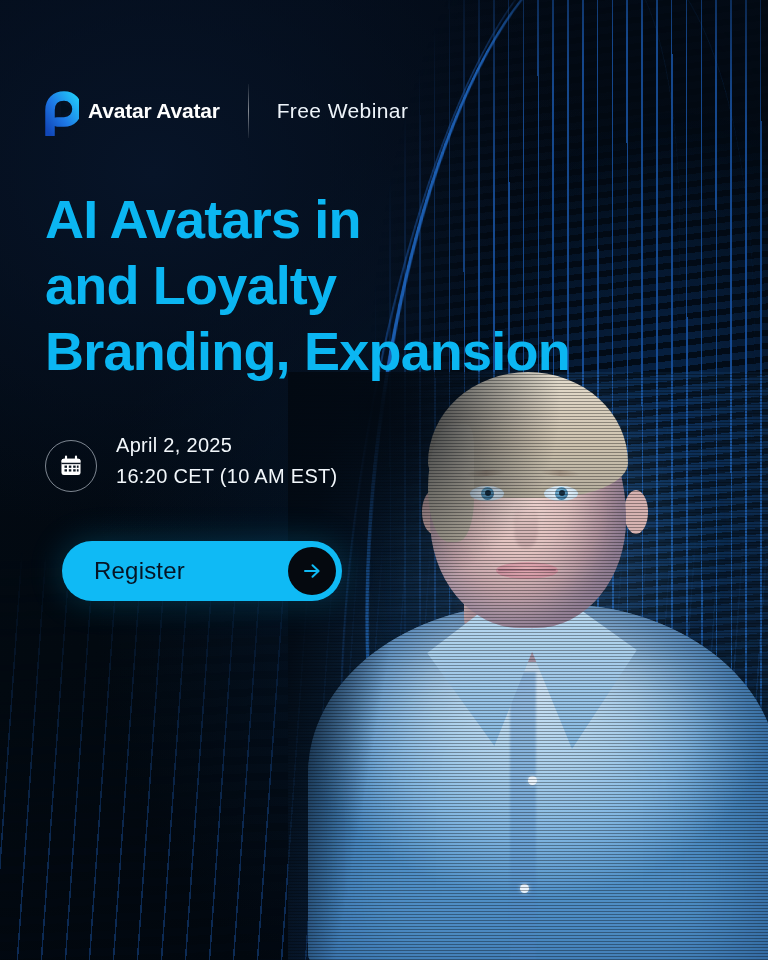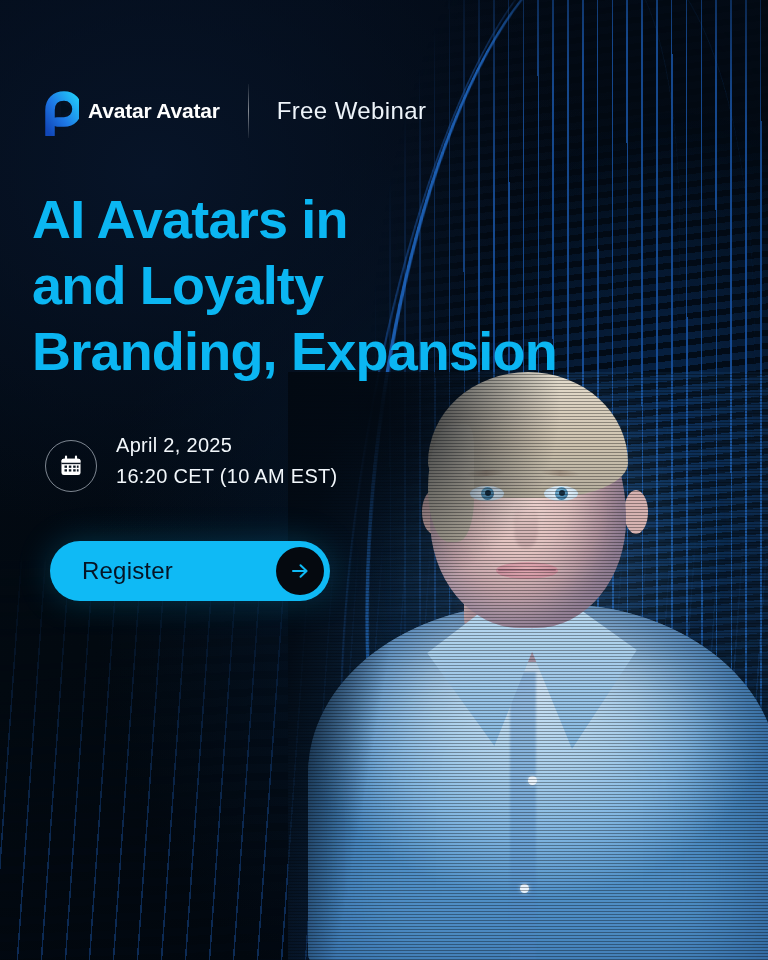--- a/index.html
+++ b/index.html
@@ -272,27 +272,27 @@
     line-height:22px;
     letter-spacing:-0.2px;
   }
   .divider {
     width:1px; height:54px;
     background:linear-gradient(180deg, rgba(255,255,255,0.05), rgba(255,255,255,0.5), rgba(255,255,255,0.05));
     margin:0 28px;
   }
   .kicker {
     color:#eef4fa;
-    font-size:24px;
+    font-size:21px;
     letter-spacing:0.4px;
     white-space:nowrap;
   }
 
   .headline {
-    position:absolute; left:32px; top:186px;
+    position:absolute; left:45px; top:186px;
     width:600px;
     color:#0bb6f2;
     font-weight:bold;
     font-size:54px;
     line-height:66px;
     letter-spacing:-0.8px;
   }
   .headline span { display:block; white-space:nowrap; }
 
   .datetime-row {
@@ -308,21 +308,21 @@
   .datetime-text {
     margin-left:19px;
     color:#f2f7fb;
     font-size:20px;
     line-height:31px;
     letter-spacing:0.3px;
   }
   .datetime-text span { display:block; white-space:nowrap; }
 
   .register-btn {
-    position:absolute; left:50px; top:541px;
+    position:absolute; left:62px; top:541px;
     width:280px; height:60px;
     background:#0fbaf5;
     border:none; border-radius:30px;
     display:flex; align-items:center; justify-content:space-between;
     padding:0 6px 0 32px;
     cursor:pointer;
     box-shadow:0 0 34px rgba(15,186,245,0.24);
   }
   .register-label {
     color:#061424;

